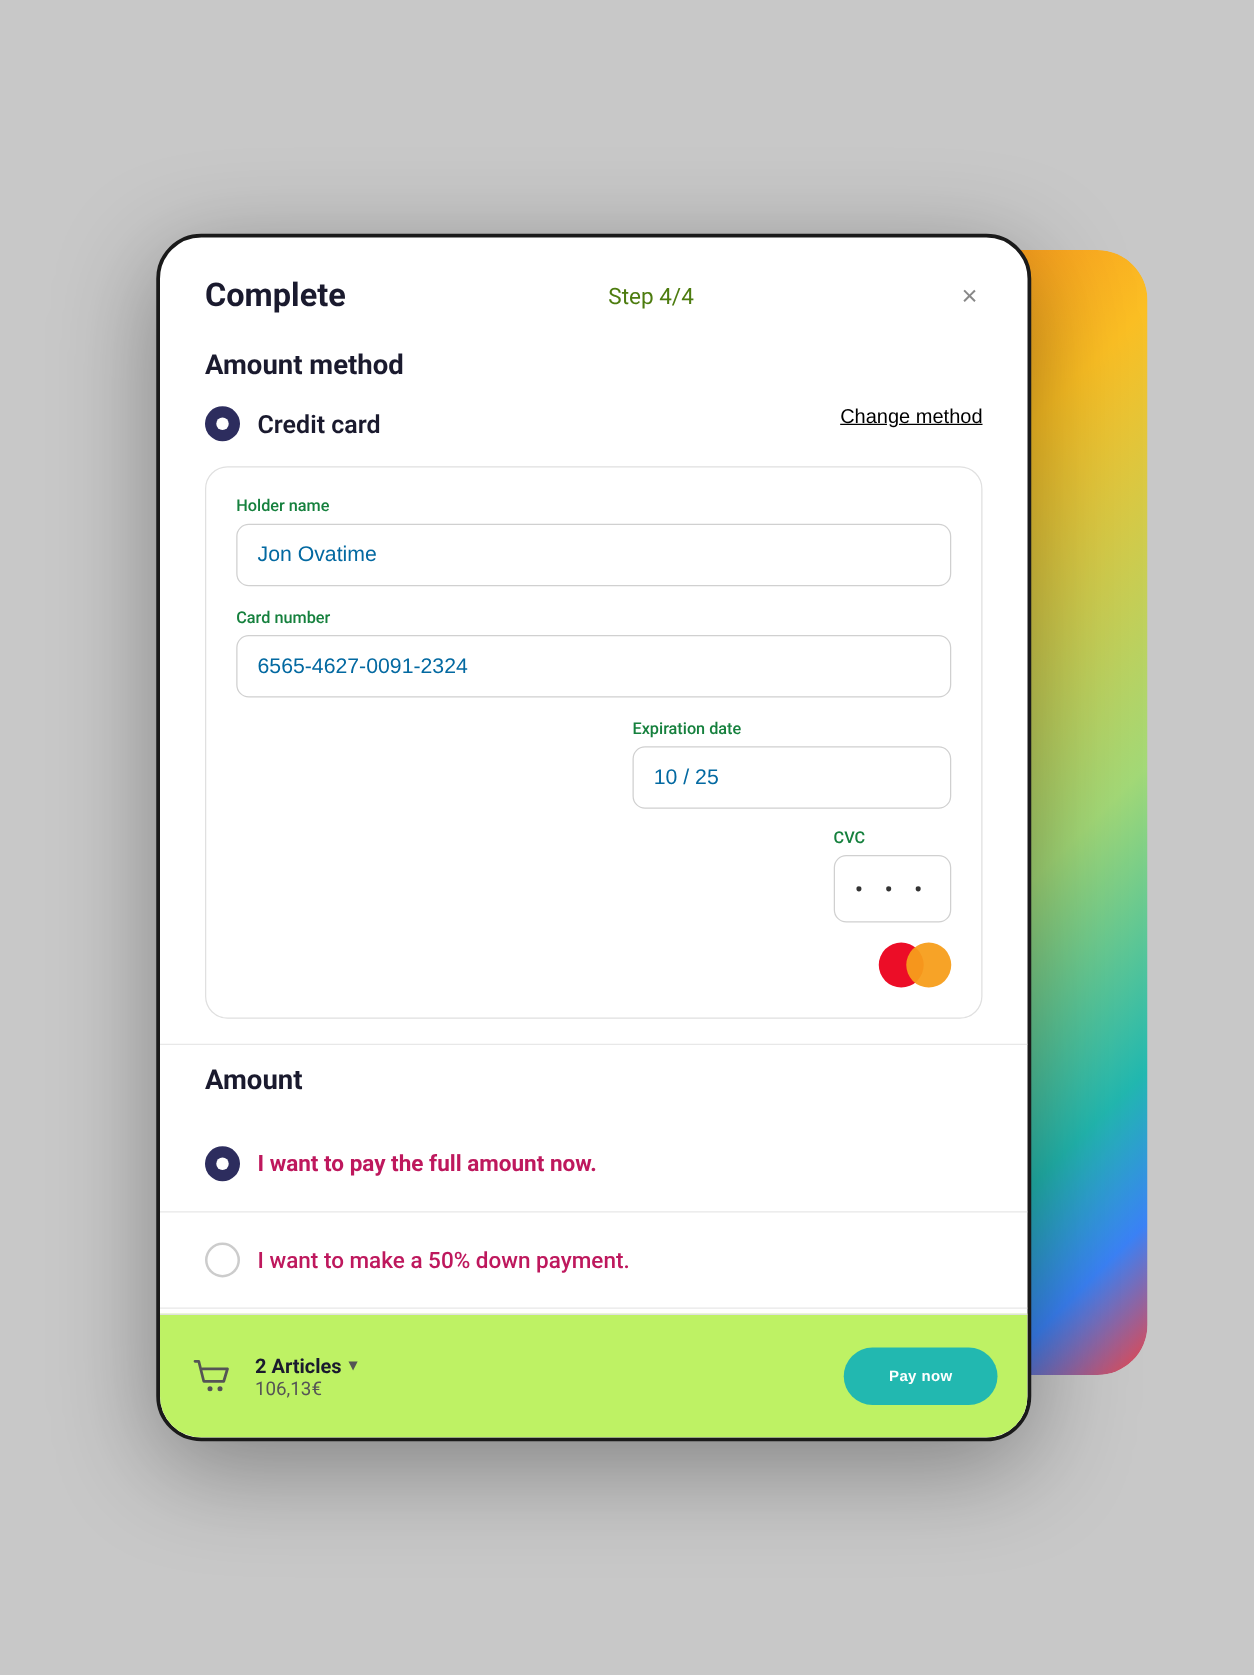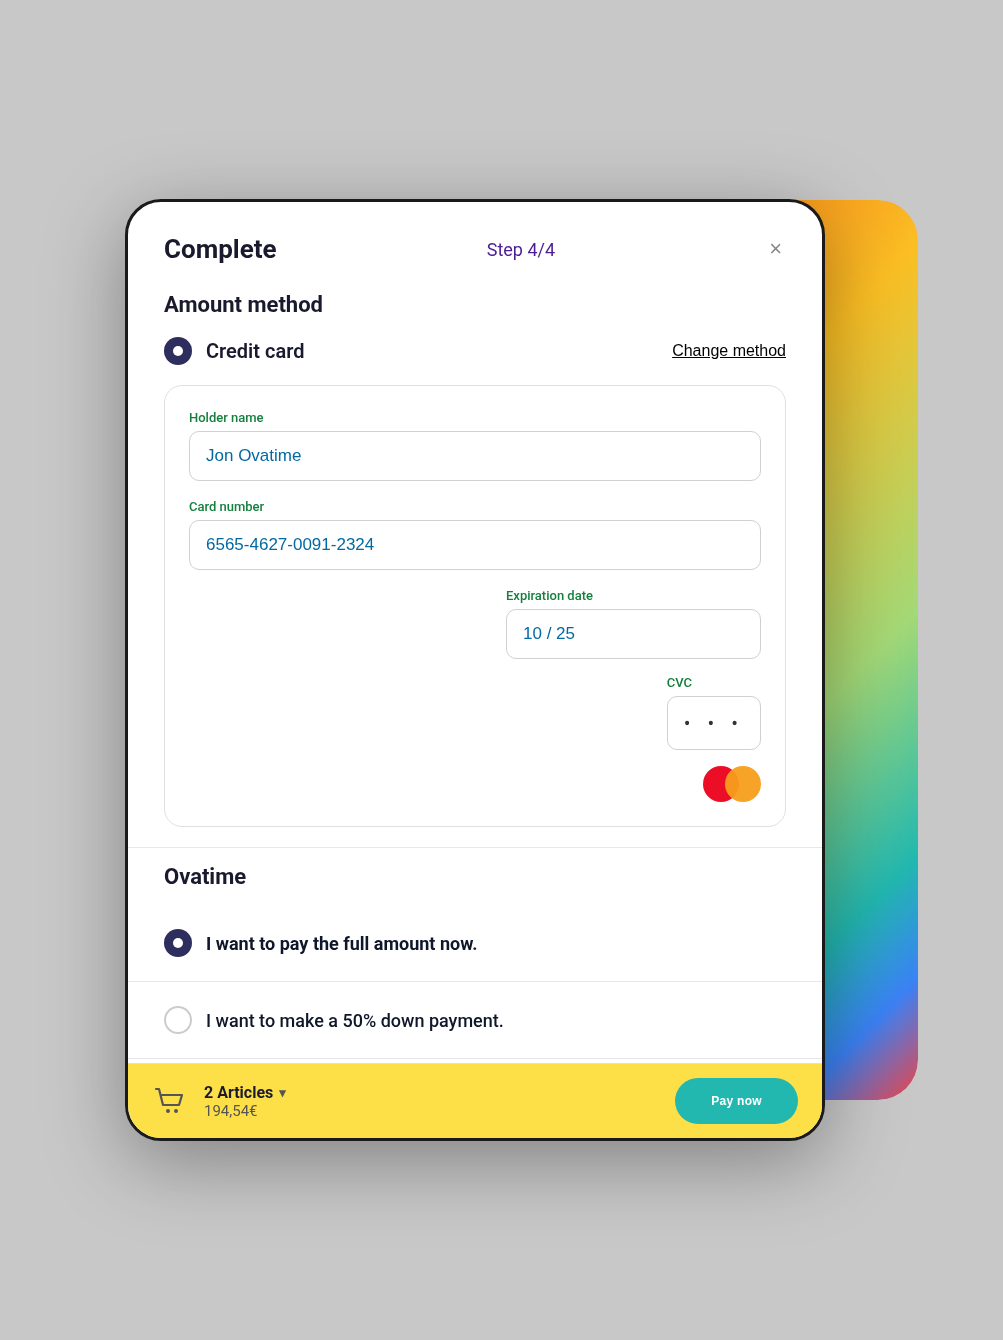--- a/index.html
+++ b/index.html
@@ -64,21 +64,21 @@
     }
 
     .header-title {
       font-size: 26px;
       font-weight: 700;
       color: #1a1a2e;
     }
 
     .header-step {
       font-size: 18px;
-      color: #4c1d95;
+      color: #4d7c0f;
       font-weight: 400;
     }
 
     .close-btn {
       background: none;
       border: none;
       cursor: pointer;
       color: #888;
       font-size: 22px;
       line-height: 1;
@@ -89,21 +89,21 @@
     .section-title {
       font-size: 22px;
       font-weight: 700;
       color: #1a1a2e;
       padding: 12px 36px 20px;
     }
 
     
     .payment-method-row {
       display: flex;
-      align-items: center;
+      align-items: flex-start;
       justify-content: space-between;
       padding: 0 36px 20px;
     }
 
     .payment-method-left {
       display: flex;
       align-items: center;
       gap: 14px;
     }
 
@@ -237,32 +237,32 @@
       width: 28px;
       height: 28px;
       border-radius: 50%;
       border: 2px solid #ccc;
       background: #fff;
       flex-shrink: 0;
     }
 
     .amount-label {
       font-size: 18px;
-      color: #0f172a;
+      color: #be185d;
       font-weight: 500;
       text-align: right;
     }
 
     
     .footer-bar {
-      background: #fde047;
+      background: #bef264;
       border-top: 1.5px solid #e0e0e0;
       display: flex;
       align-items: center;
-      padding: 14px 24px;
+      padding: 26px 24px;
       gap: 16px;
     }
 
     .cart-icon-wrap {
       display: flex;
       align-items: center;
       color: #555;
       font-size: 26px;
     }
 
@@ -364,21 +364,21 @@
         <div class="mastercard-icon">
           <div class="mc-circle-left"></div>
           <div class="mc-circle-right"></div>
         </div>
       </div>
 
     </div>
 
     <div class="divider"></div>
 
-    <div class="section-title">Ovatime</div>
+    <div class="section-title">Amount</div>
 
     <div class="amount-option">
       <div class="radio-filled">
         <div class="radio-filled-inner"></div>
       </div>
       <span class="amount-label bold-label">I want to pay the full amount now.</span>
     </div>
 
     <div class="divider"></div>
 
@@ -396,20 +396,20 @@
           <path d="M4 6h3l4 16h16l3-10H10" stroke="#555" stroke-width="2.2" stroke-linecap="round" stroke-linejoin="round" fill="none"></path>
           <circle cx="16" cy="28" r="2" fill="#555"></circle>
           <circle cx="24" cy="28" r="2" fill="#555"></circle>
         </svg>
       </div>
       <div class="cart-info">
         <div class="cart-articles">
           <span>2 Articles</span>
           <span class="cart-chevron">▾</span>
         </div>
-        <div class="cart-price">194,54€</div>
+        <div class="cart-price">106,13€</div>
       </div>
       <button class="pay-now-btn">Pay now</button>
     </div>
 
   </div>
 
 </div>
 
 </body></html>

